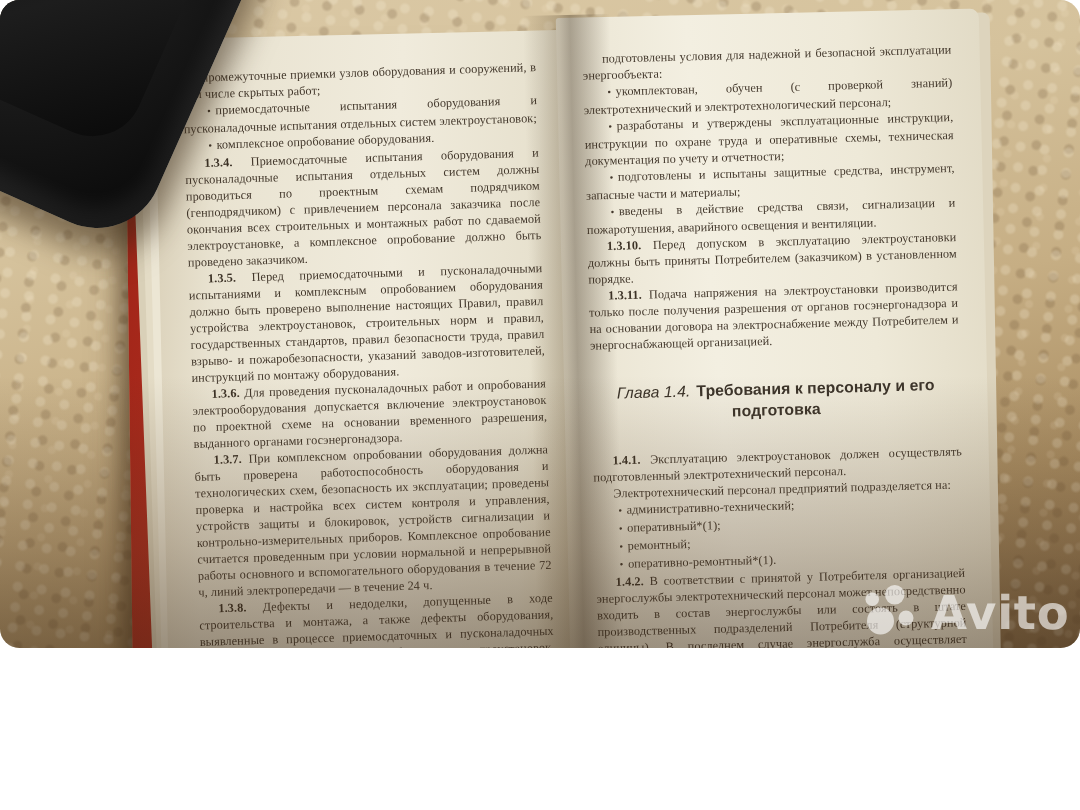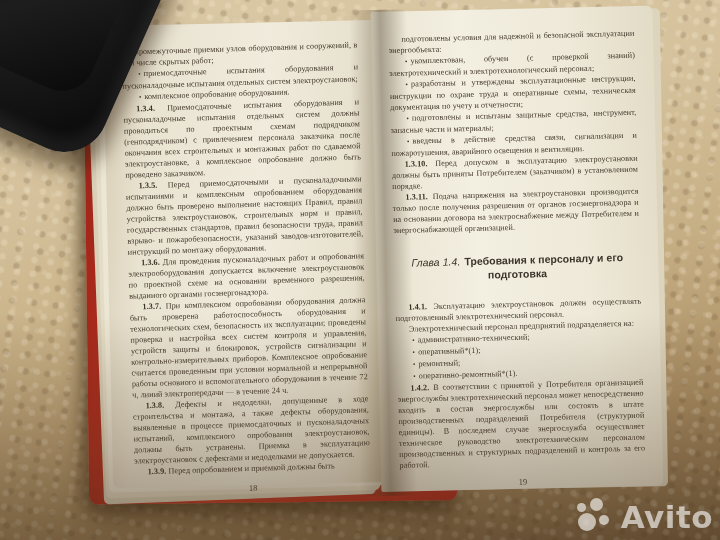--- a/index.html
+++ b/index.html
@@ -1,19 +1,20 @@
 <!DOCTYPE html>
 <html><head>
 <meta charset="utf-8">
 <style>
   html,body{margin:0;padding:0;}
   #stage{
-    position:relative; width:720px; height:540px; overflow:hidden;
+    position:relative; width:720px; height:432px; overflow:hidden;
     background:linear-gradient(168deg,#dbc9a6 0%,#d5c29c 30%,#c6ae84 55%,#ab8f64 78%,#836846 100%);
     font-family:"Liberation Serif", serif;
+    border-radius:13px;
   }
   .carpet-texture{
     position:absolute; inset:-80px; pointer-events:none;
     background-image:
       radial-gradient(circle at 4px 4px, rgba(255,248,228,0.22) 2px, rgba(255,248,228,0) 3.6px),
       radial-gradient(circle at 10px 8px, rgba(92,66,38,0.20) 2px, rgba(92,66,38,0) 3.6px),
       radial-gradient(circle at 7px 12px, rgba(255,240,212,0.13) 1.6px, rgba(255,240,212,0) 3px);
     background-size:14px 12px, 19px 15px, 23px 17px;
     transform:rotate(7deg) scale(1.15);
   }

